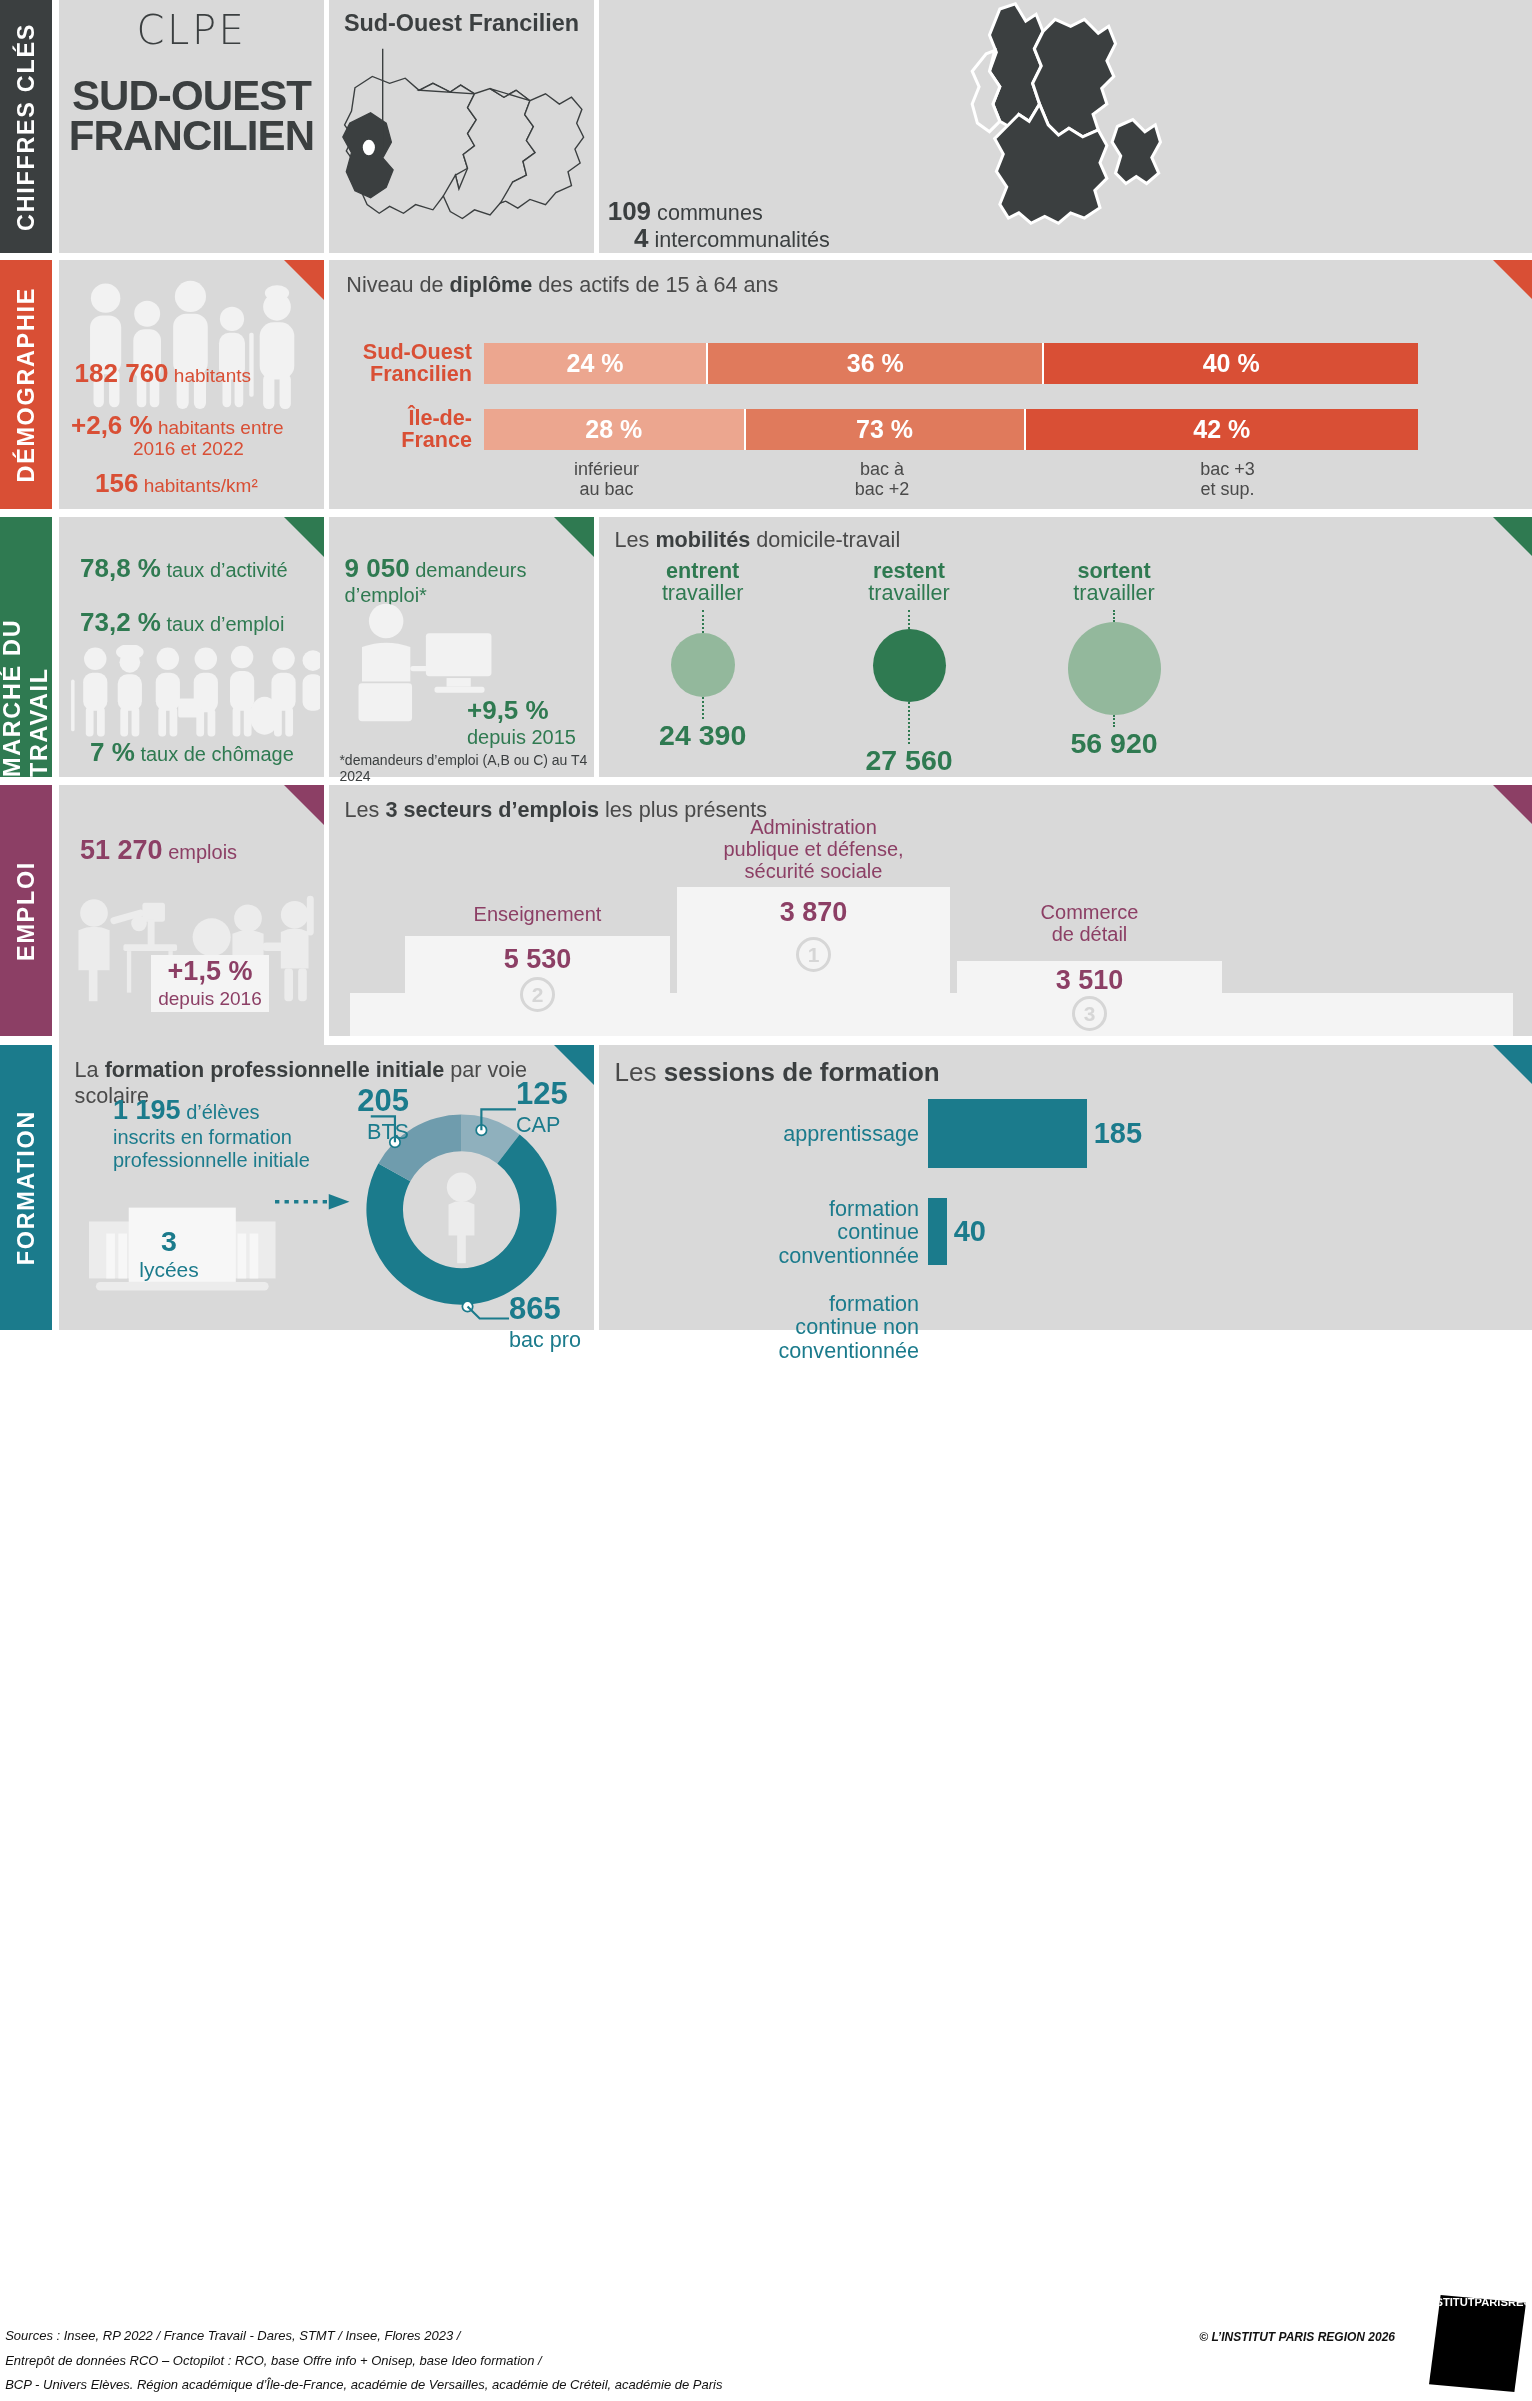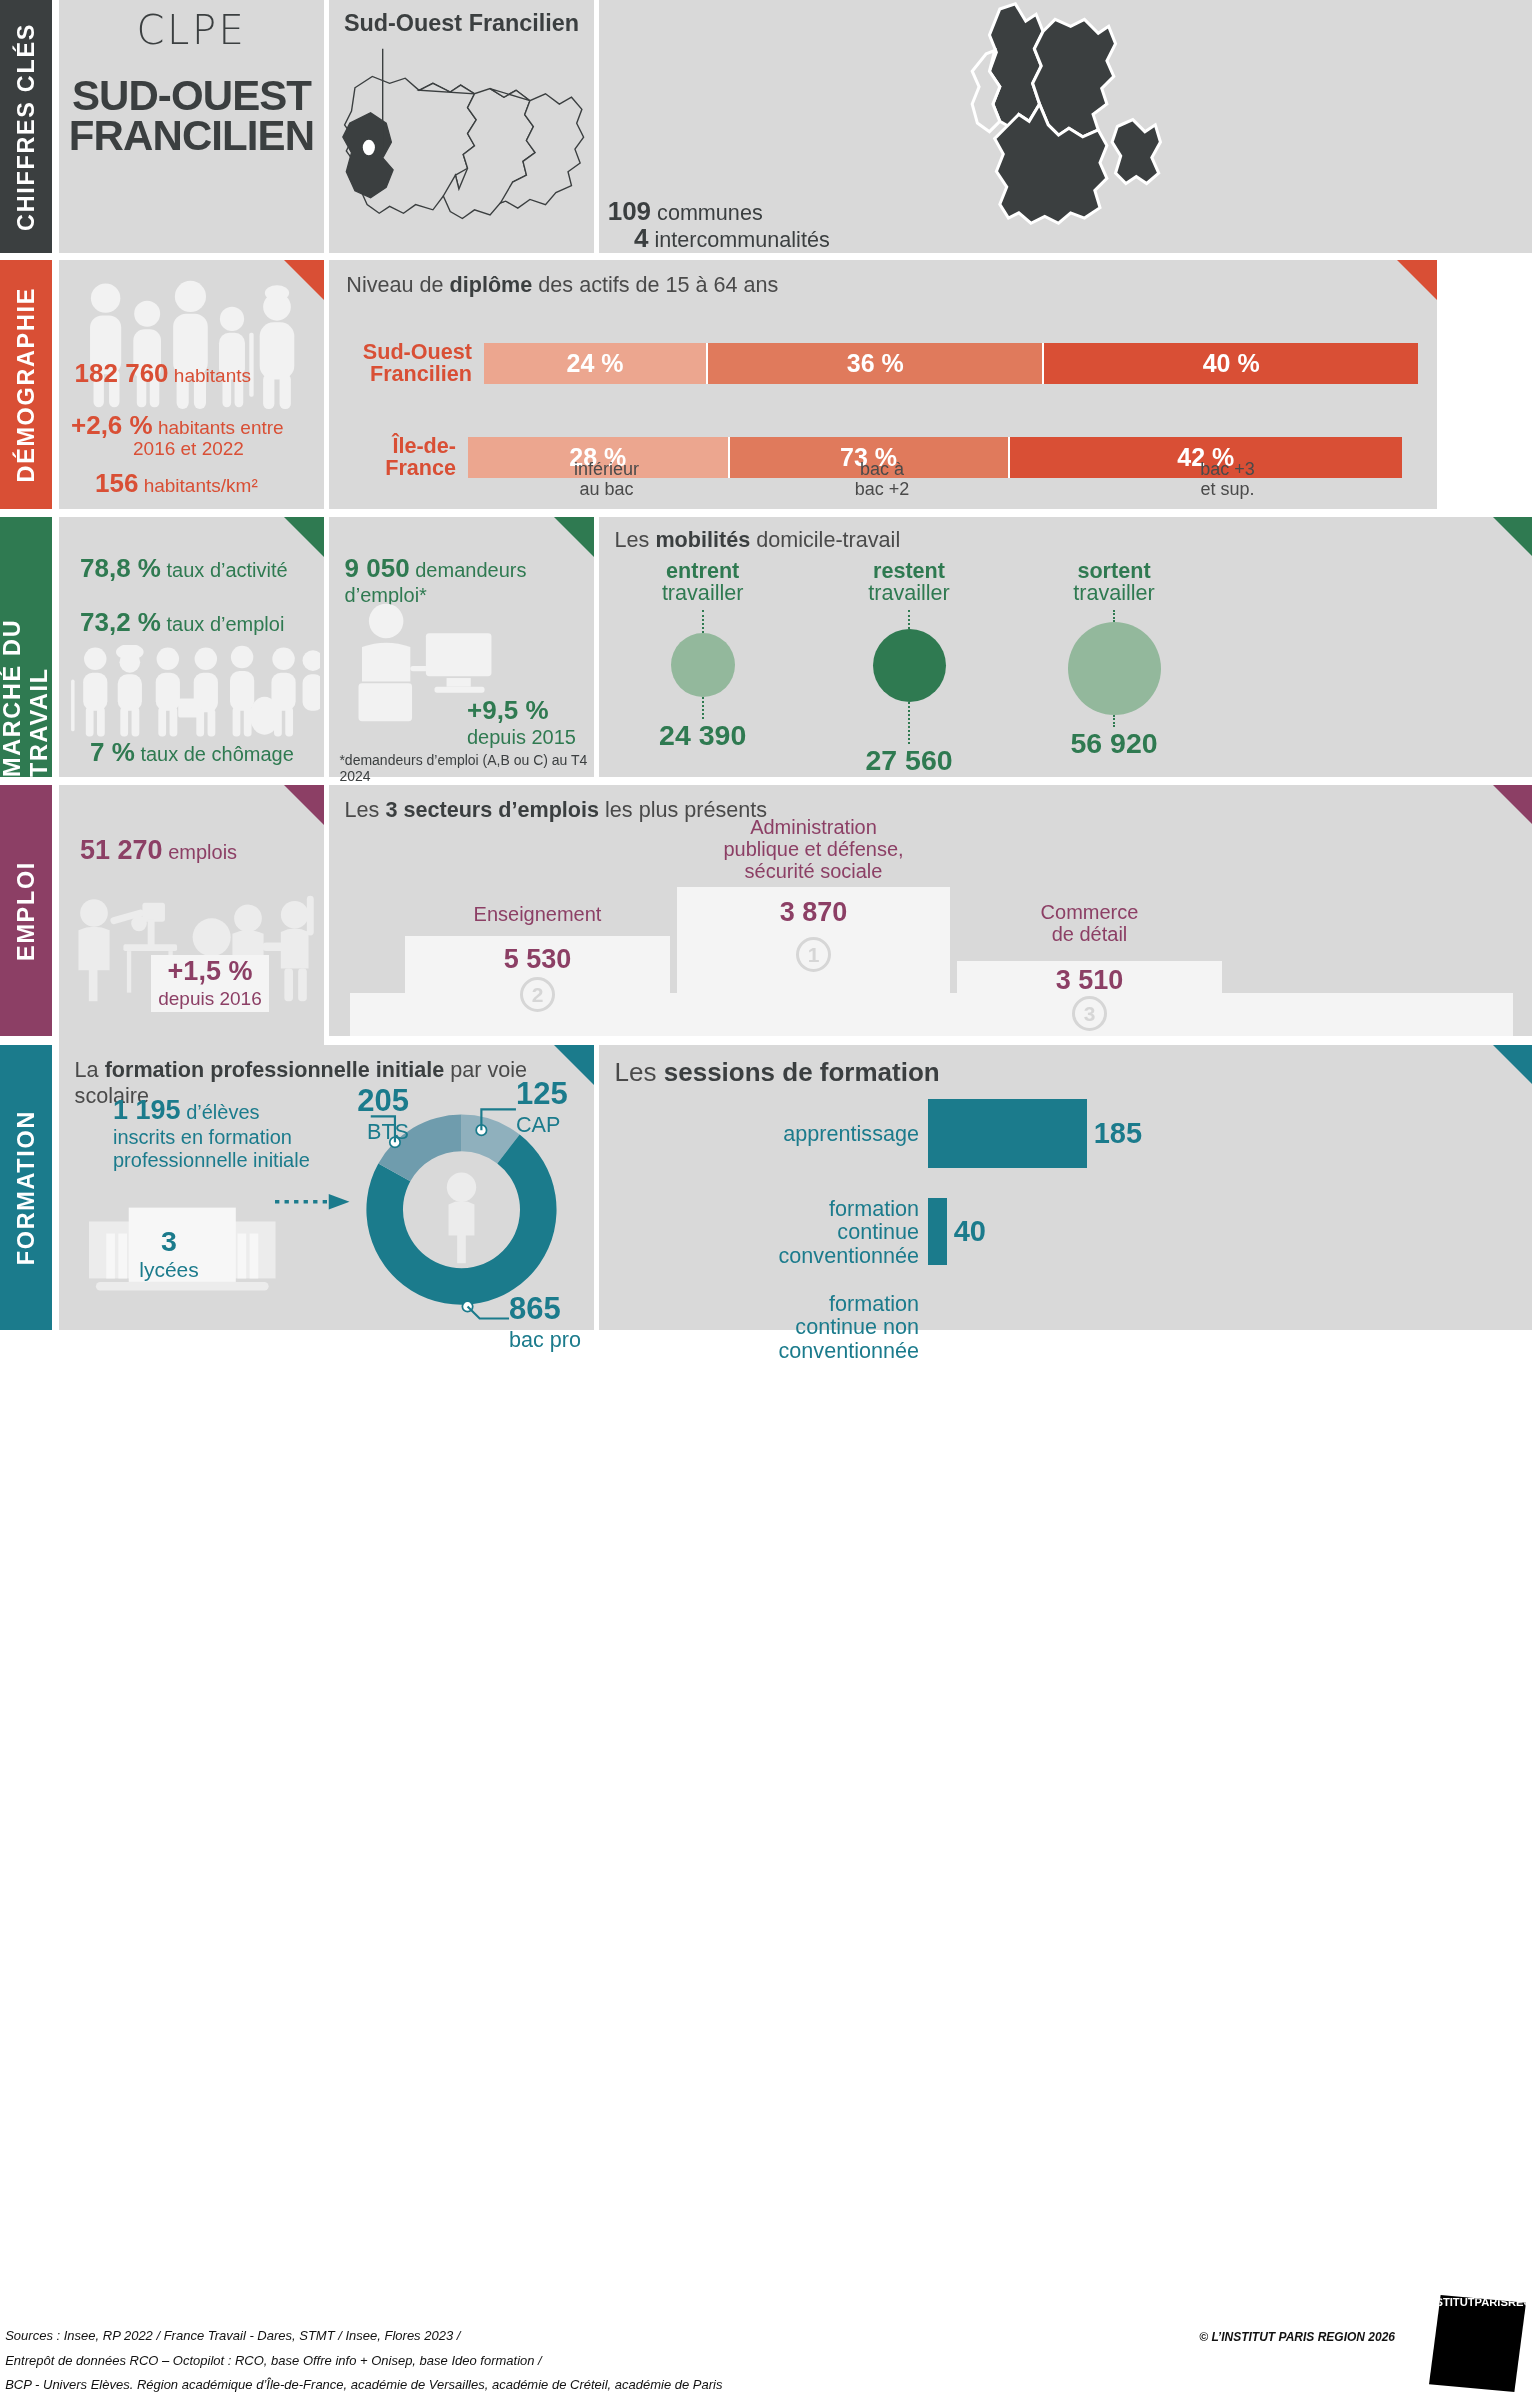--- a/index.html
+++ b/index.html
@@ -32,21 +32,21 @@
   #hdr-map1  { left:329px; top:0; width:265px; height:253px; }
   #hdr-map2  { left:599px; top:0; width:934px; height:253px; }
   #map1-title{ position:absolute; top:10.4px; left:0; width:100%; text-align:center;
                font-weight:bold; font-size:23.4px; color:#3b3f40; }
   .commune-line { position:absolute; color:#3b3f40; font-size:21.6px; }
   .commune-line b { font-size:26px; }
 
   
   #dem-spine { left:0; top:260px; width:52px; height:249px; background:#d94f35; }
   #dem-left  { left:59px; top:260px; width:265px; height:249px; }
-  #dem-right { left:329px; top:260px; width:1108px; height:249px; }
+  #dem-right { left:329px; top:260px; width:1204px; height:249px; }
   .dem-corner { border-top:40px solid #d94f35; border-left:40px solid transparent; }
   .dem-stat { position:absolute; color:#d94f35; font-size:19px; line-height:1.08; }
   .dem-stat b { font-size:26px; }
 
   #dem-title { position:absolute; top:12px; left:17.3px; font-size:21.6px; color:#4a4a4a; }
   #dem-title b { color:#3b3f40; }
 
   .diplome-row { position:absolute; display:flex; align-items:center; }
   .diplome-label { width:131px; text-align:right; color:#d94f35; font-weight:bold;
                    font-size:21.6px; line-height:1.02; padding-right:12px; }
@@ -228,21 +228,21 @@
         <div>Sud-Ouest</div>
         <div>Francilien</div>
       </div>
       <div class="diplome-bars" style="width:934px;">
         <div class="seg" style="width:24%; background:#eca68f;">24 %</div>
         <div class="seg" style="width:36%; background:#e07a5c;">36 %</div>
         <div class="seg" style="width:40%; background:#d94f35;">40 %</div>
       </div>
     </div>
 
-    <div class="diplome-row" style="left:8px; top:147px;margin-top:28px;">
+    <div class="diplome-row" style="left:24px; top:147px;">
       <div class="diplome-label">
         <div>Île-de-France</div>
       </div>
       <div class="diplome-bars" style="width:934px;">
         <div class="seg" style="width:28%; background:#eca68f;">28 %</div>
         <div class="seg" style="width:30%; background:#e07a5c;">73 %</div>
         <div class="seg" style="width:42%; background:#d94f35;">42 %</div>
       </div>
     </div>
 

